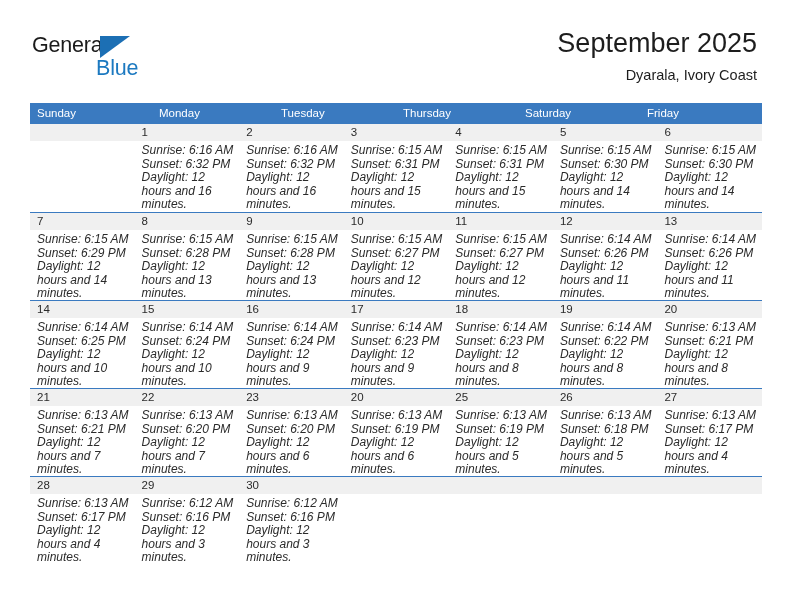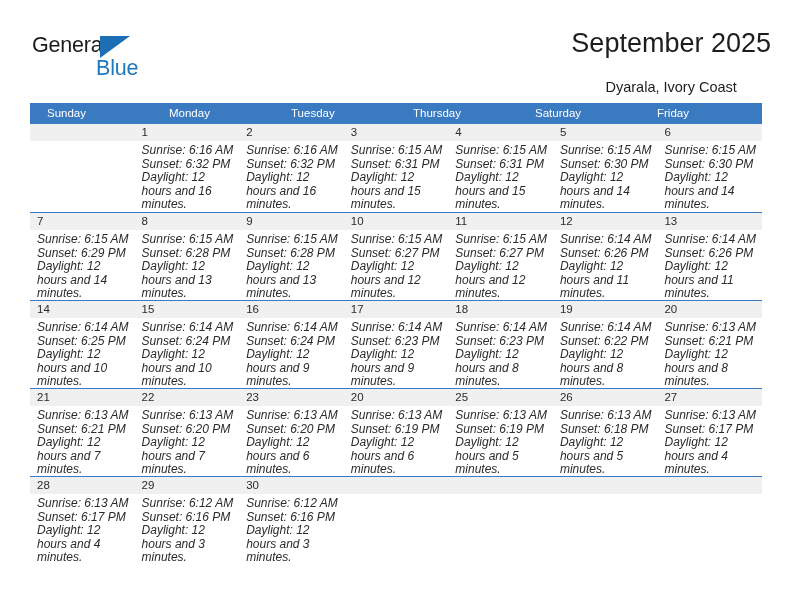--- a/index.html
+++ b/index.html
@@ -59,57 +59,57 @@
     left: 68px;
     top: 3px;
     width: 0;
     height: 0;
     border-left: 30px solid #1c6fb4;
     border-bottom: 22px solid transparent;
   }
 
   .title-block {
     position: absolute;
-    right: 21px;
+    right: 35px;
     top: 26px;
-    text-align: center;
+    text-align: right;
   }
   .cal-title {
     font-size: 27px;
     font-weight: normal;
     color: #1d1d1d;
     line-height: 34px;
     white-space: nowrap;
   }
   .cal-subtitle {
     font-size: 14.5px;
     color: #1d1d1d;
     line-height: 20px;
-    margin-top: 17px;
+    margin-top: 5px;
     white-space: nowrap;
   }
 
   
   .calendar {
     position: absolute;
     left: 30px;
     top: 103px;
     width: 732px;
   }
   .weekday-row {
     display: flex;
     background: #3a7ac0;
     height: 21px;
   }
   .weekday {
     flex: 1 1 0;
     color: #ffffff;
     font-size: 11.5px;
     line-height: 21px;
-    padding-left: 17px;
+    padding-left: 7px;
     box-sizing: border-box;
     white-space: nowrap;
     overflow: hidden;
   }
 
   .week-row {
     display: flex;
     border-top: 1px solid #3a7ac0;
     height: 88px;
     box-sizing: border-box;

